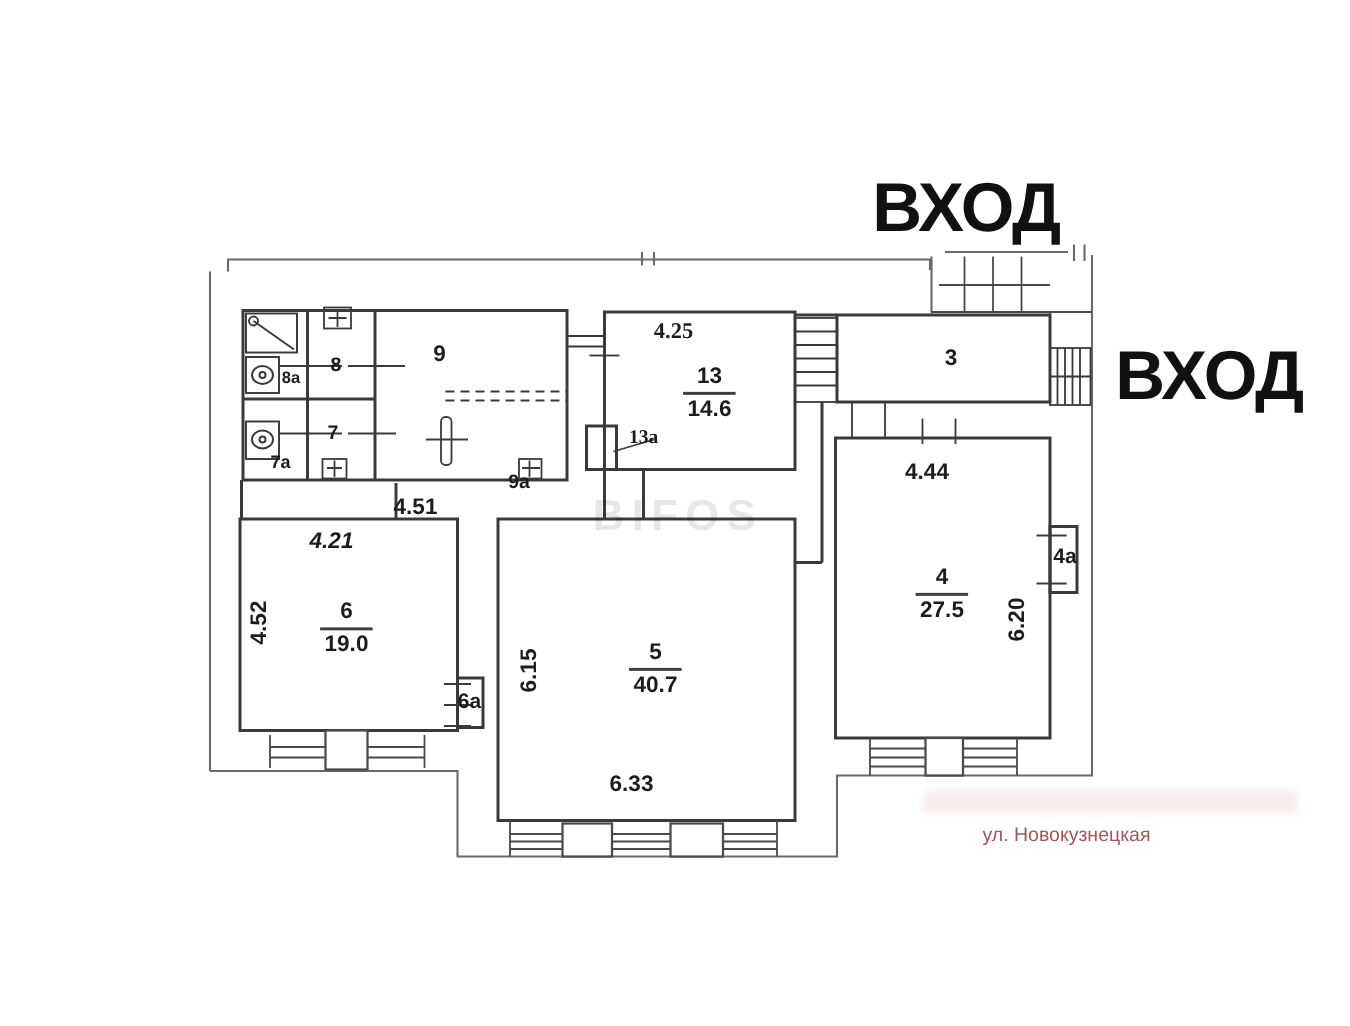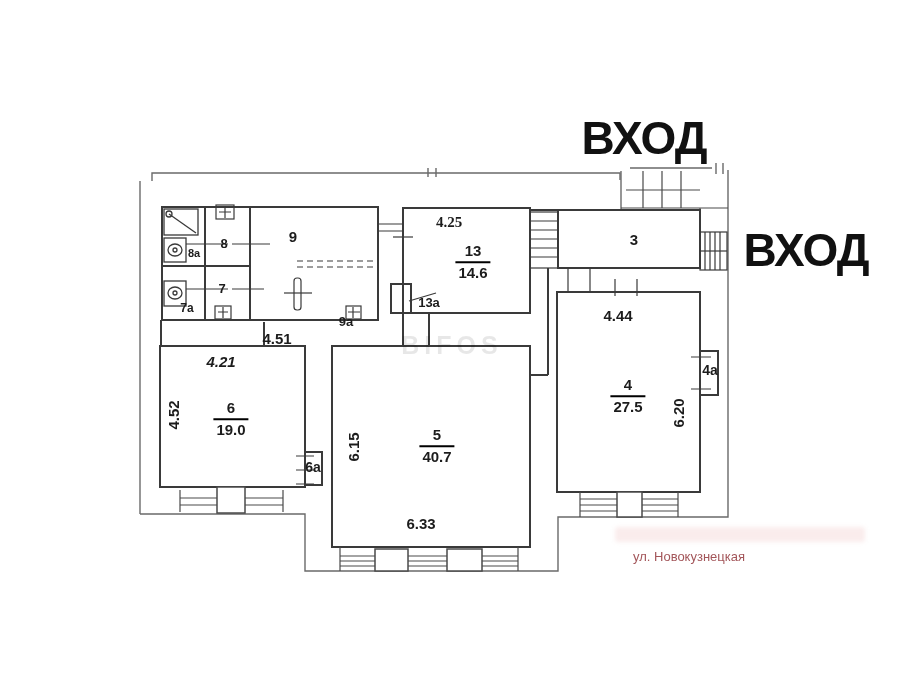--- a/index.html
+++ b/index.html
@@ -23,28 +23,28 @@
     position:absolute;transform:translate(-50%,-50%);
     font-size:46px;font-weight:bold;letter-spacing:-1px;color:#111;
     line-height:1;
   }
   .frac{
     position:absolute;transform:translate(-50%,-50%);
     display:inline-flex;flex-direction:column;align-items:center;
     color:#1c1c1c;font-weight:bold;font-size:15px;line-height:1.05;
   }
   .frac .num{padding:0 2px 2px;text-align:right;}
-  .frac .area{border-top:2px solid #000000;padding:2px 3px 0;}
+  .frac .area{border-top:2px solid #404040;padding:2px 3px 0;}
   .street{
     position:absolute;transform:translate(-50%,-50%);
     font-size:13px;color:#a3565a;white-space:nowrap;font-weight:normal;
   }
   .watermark{
     position:absolute;transform:translate(-50%,-50%);
-    font-size:25px;font-weight:bold;letter-spacing:5px;color:#000;
+    font-size:29px;font-weight:bold;letter-spacing:5px;color:#000;
     opacity:0.09;white-space:nowrap;
   }
   .smudge{
     position:absolute;background:rgba(225,150,150,0.18);
     filter:blur(2px);border-radius:3px;
   }
 </style>
 </head>
 <body>
 
@@ -162,21 +162,21 @@
   <div class="lbl rot" style="left:678px;top:413px;">6.20</div>
   <div class="lbl" style="left:421px;top:523px;">6.33</div>
 
   <div class="lbl" style="left:634px;top:239px;">3</div>
   <div class="lbl" style="left:293px;top:236px;">9</div>
   <div class="lbl sz13" style="left:346px;top:292px;margin-top:29px;">9a</div>
   <div class="lbl sz13" style="left:224px;top:243px;">8</div>
   <div class="lbl sz11" style="left:194px;top:253px;">8a</div>
   <div class="lbl sz13" style="left:222px;top:288px;">7</div>
   <div class="lbl sz12" style="left:187px;top:308px;">7a</div>
-  <div class="lbl sz13" style="left:429px;top:302px;">13a</div>
+  <div class="lbl sz13" style="left:429px;top:291px;font-family:Liberation Serif, serif;">13a</div>
   <div class="lbl sz10" style="left:313px;top:467px;">6a</div>
   <div class="lbl sz10" style="left:710px;top:370px;">4a</div>
 
   <div class="frac" style="left:473px;top:262px;">
     <div class="num">13</div>
     <div class="area">14.6</div>
   </div>
   <div class="frac" style="left:231px;top:419px;">
     <div class="num">6</div>
     <div class="area">19.0</div>
@@ -187,15 +187,15 @@
   </div>
   <div class="frac" style="left:628px;top:396px;">
     <div class="num">4</div>
     <div class="area">27.5</div>
   </div>
 
   <div class="watermark" style="left:452px;top:345px;">BIFOS</div>
 
   <div class="smudge" style="left:615px;top:527px;width:250px;height:15px;"></div>
 
-  <div class="street" style="left:689px;top:556px;text-align:center;">ул. Новокузнецкая</div>
+  <div class="street" style="left:711px;top:556px;text-align:center;">ул. Новокузнецкая</div>
 
 </div>
 
 </body></html>

